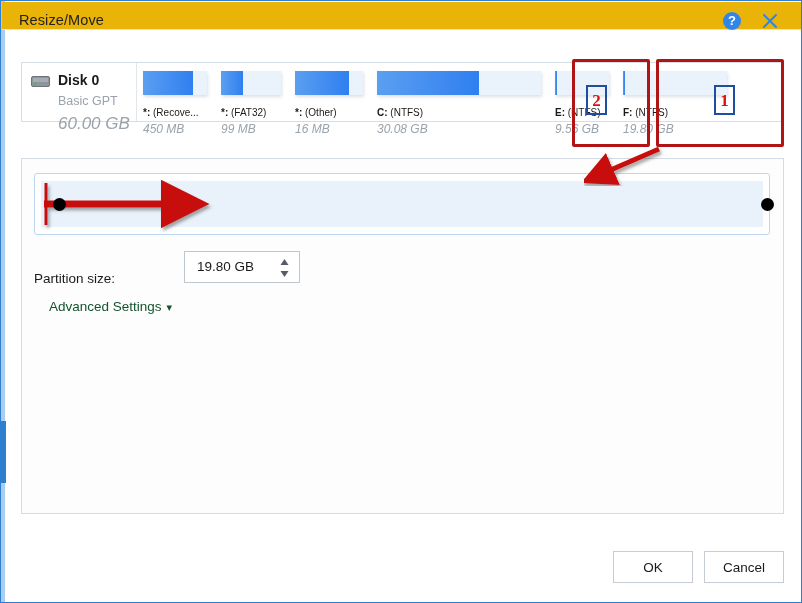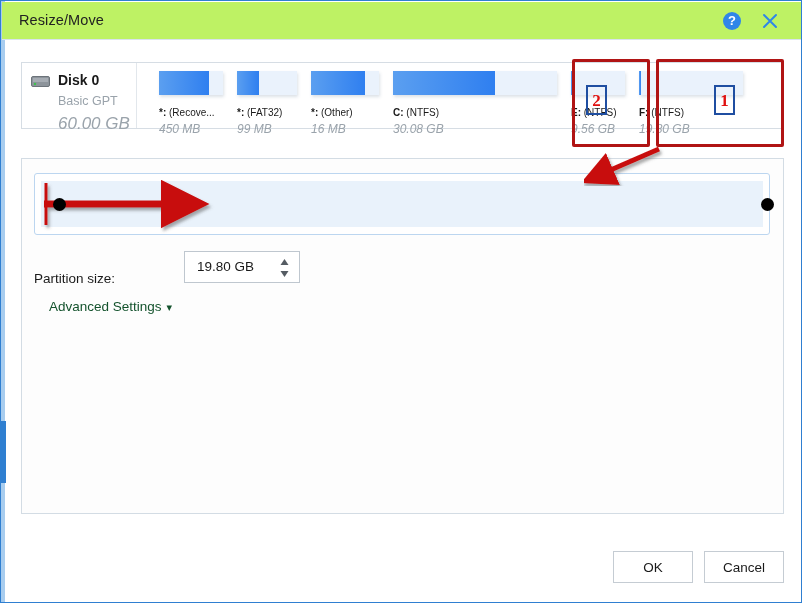--- a/index.html
+++ b/index.html
@@ -36,22 +36,22 @@
     height: 62px;
     background: #2f7fd1;
   }
 
   
   .titlebar {
     position: absolute;
     left: 1px;
     top: 1px;
     width: 800px;
-    height: 38px;
-    background: #bef264;
+    height: 28px;
+    background: #eab308;
     border-bottom: 1px solid #d9e3ec;
     box-sizing: border-box;
   }
   .title-text {
     position: absolute;
     left: 17px;
     top: 10px;
     font-size: 14.5px;
     color: #222222;
     letter-spacing: .1px;
@@ -80,26 +80,25 @@
     cursor: pointer;
   }
   .close-icon svg { display: block; }
 
   
   .disk-panel {
     position: absolute;
     left: 20px;
     top: 61px;
     width: 763px;
-    height: 67px;
+    height: 60px;
     background: #ffffff;
     border: 1px solid #d6dde4;
     box-sizing: border-box;
     display: flex;
-    gap: 16px;
   }
   .disk-info {
     width: 115px;
     height: 100%;
     border-right: 1px solid #e2e7ec;
     box-sizing: border-box;
     position: relative;
     flex: 0 0 115px;
   }
   .disk-icon {

